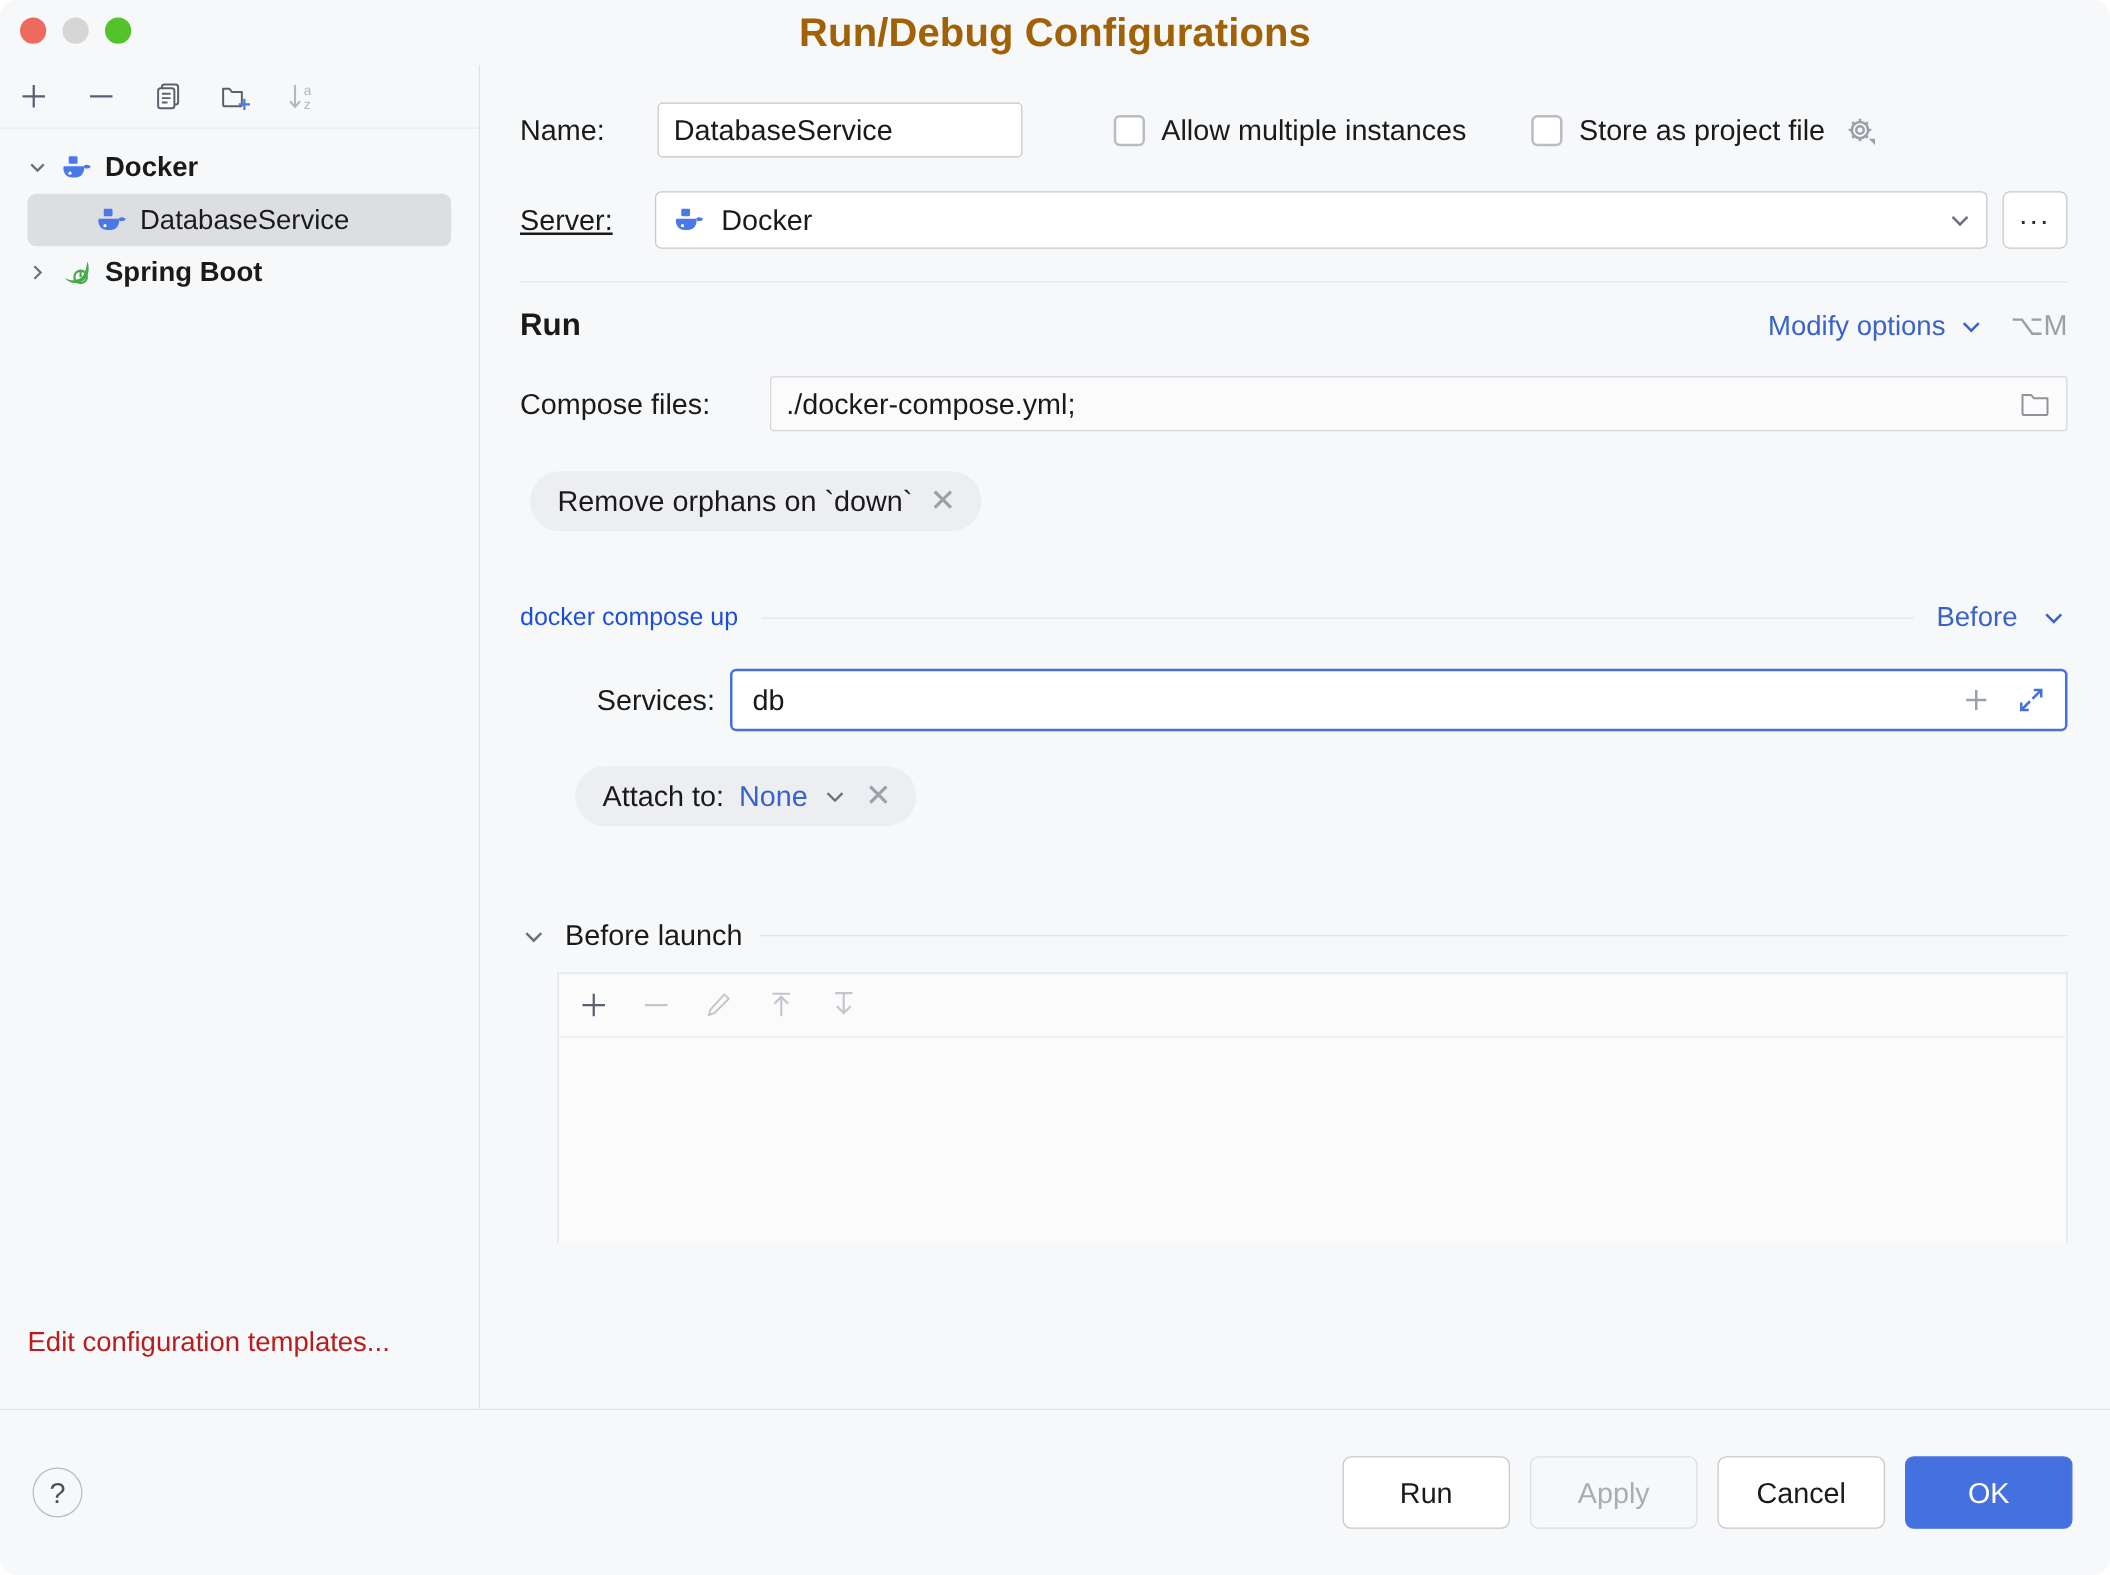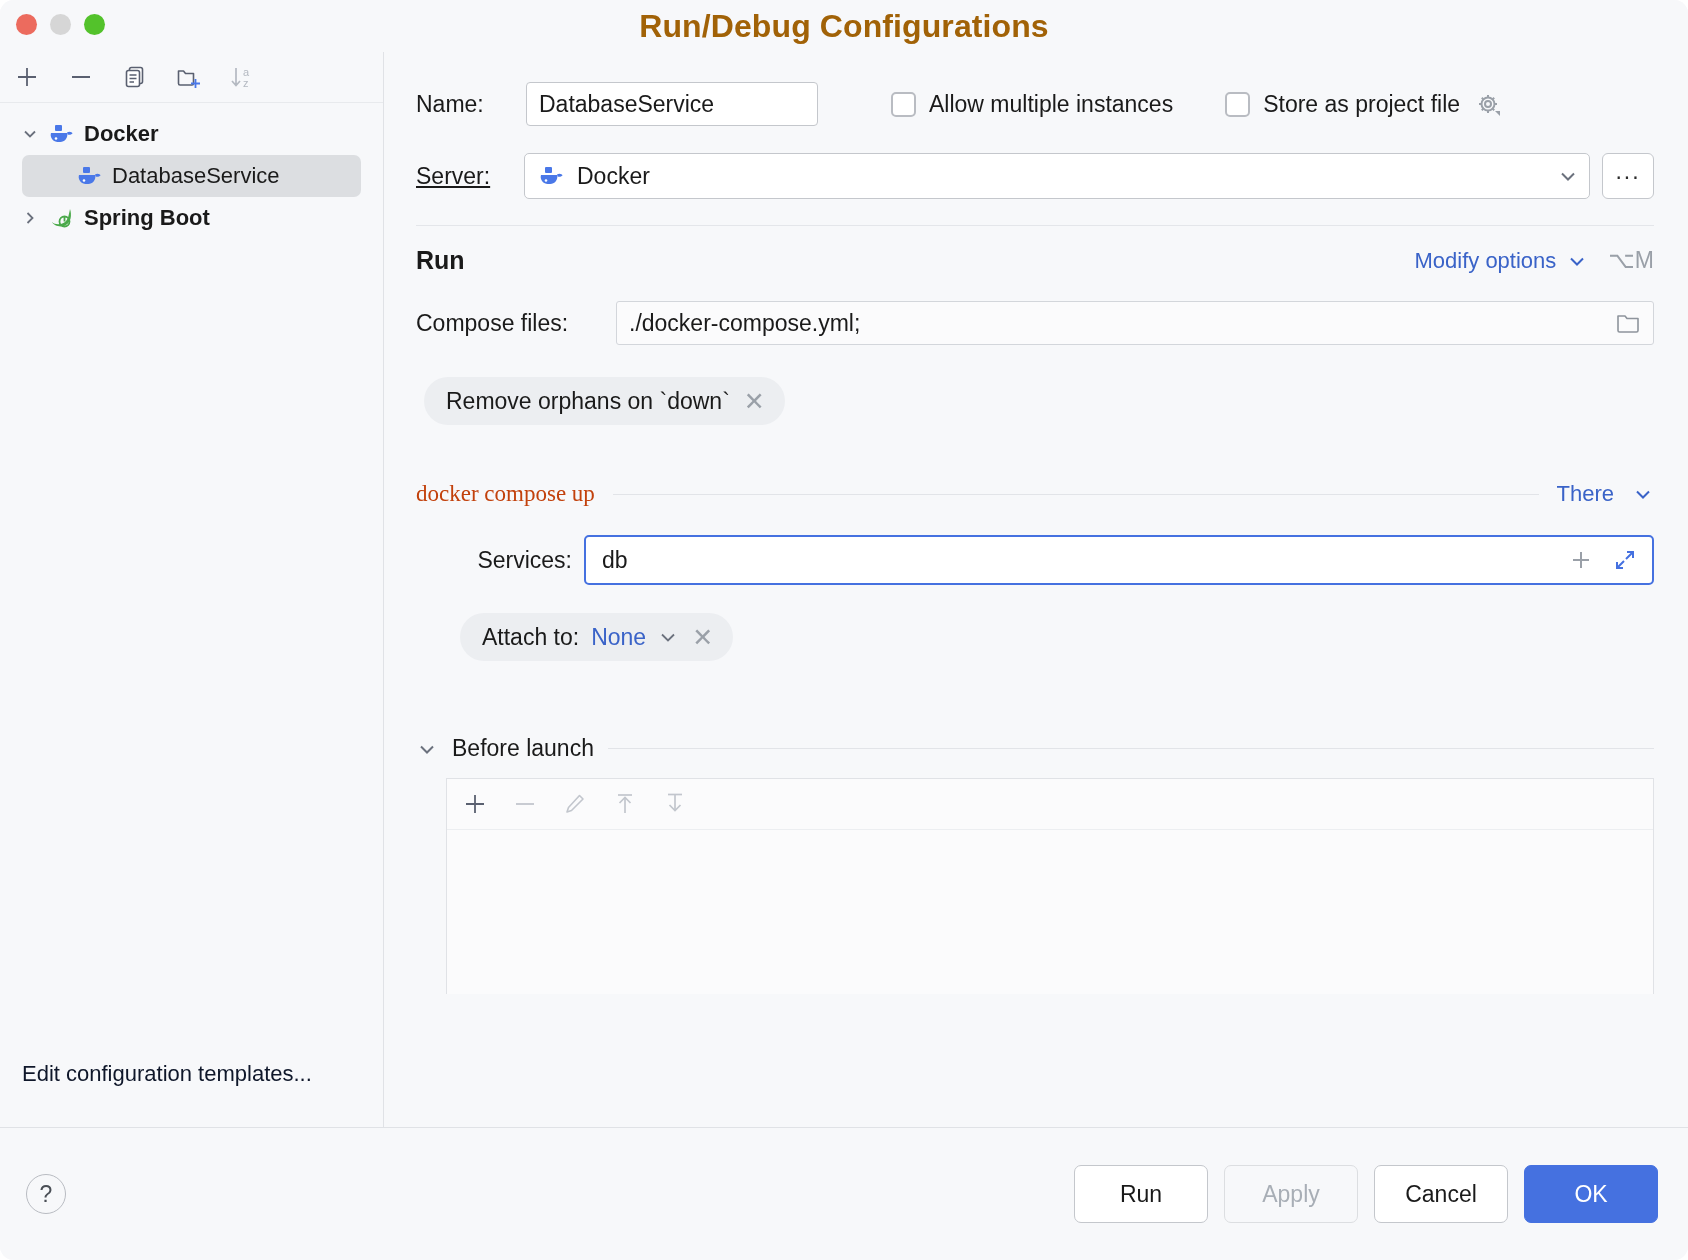--- a/index.html
+++ b/index.html
@@ -114,21 +114,21 @@
   .icon-slot {
     width: 28px; height: 26px;
     display: flex; align-items: center; justify-content: center;
     flex: 0 0 28px;
   }
   .edit-templates {
     position: absolute;
     left: 22px;
     bottom: 40px;
     font-size: 22px;
-    color: #0f172a;
+    color: #b91c1c;
     cursor: default;
     white-space: nowrap;
   }
 
   
   .main {
     flex: 1 1 auto;
     position: relative;
     padding: 0 34px 0 32px;
     box-sizing: border-box;
@@ -279,24 +279,23 @@
   .chip .blue { color: #3a63c8; }
 
   
   .subsection {
     margin-top: 56px;
     display: flex;
     align-items: center;
     gap: 18px;
   }
   .subsection-title {
-    font-size: 23px;
-    color: #c2410c;
+    font-size: 20px;
+    color: #1d4ed8;
     white-space: nowrap;
-    font-family: Liberation Serif, serif;
   }
   .hline {
     flex: 1 1 auto;
     height: 1px;
     background: #e2e4e8;
   }
 
   
   .services-row { margin-top: 28px; }
   .services-label {
@@ -570,21 +569,21 @@
       <div class="chip-row-1">
         <span class="chip">
           <span>Remove orphans on `down`</span>
           <span class="x">✕</span>
         </span>
       </div>
 
       <div class="subsection">
         <span class="subsection-title">docker compose up</span>
         <span class="hline"></span>
-        <span class="link">There</span>
+        <span class="link">Before</span>
         <span style="display:flex;">
           <svg width="22" height="22" viewBox="0 0 22 22">
             <path d="M5 8.5 L11 14.5 L17 8.5" stroke="#3a63c8" stroke-width="2" fill="none"></path>
           </svg>
         </span>
       </div>
 
       <div class="row services-row">
         <div class="lbl services-label">Services:</div>
         <div class="focus-field">

